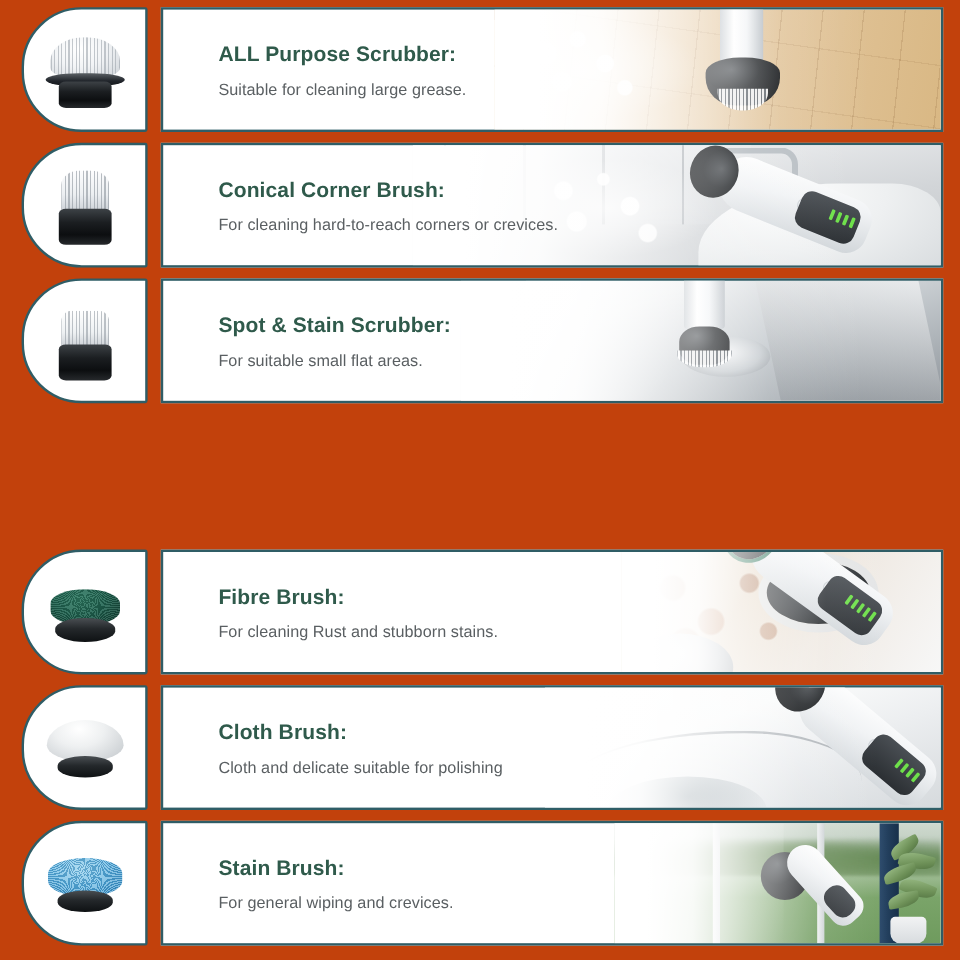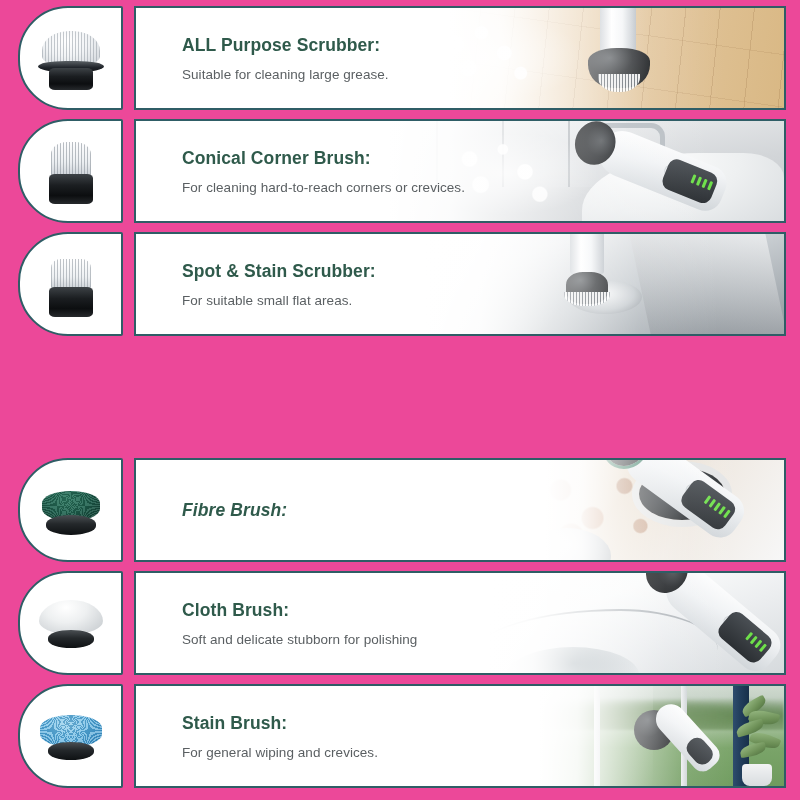--- a/index.html
+++ b/index.html
@@ -10,21 +10,21 @@
     height: 800px;
     background: #ffffff;
     font-family: "Liberation Sans", "DejaVu Sans", sans-serif;
     overflow: hidden;
   }
 
   #sheet {
     position: relative;
     width: 800px;
     height: 800px;
-    background: #ec4899;
+    background: #c2410c;
   }
 
   
   .row {
     position: absolute;
     left: 0;
     width: 800px;
     height: 104px;
     display: block;
   }
@@ -506,21 +506,21 @@
         </div>
       </div>
       <div class="text-block">
         <div class="title">Spot &amp; Stain Scrubber:</div>
         <div class="desc">For suitable small flat areas.</div>
       </div>
     </div>
   </div>
 
 
-  <div class="row" style="top:458px;font-style:italic;">
+  <div class="row" style="top:458px;">
     <div class="thumb-box">
       <div class="thumb-art">
         <div class="pad pad-fibre" style="width:58px;height:30px;top:18px;"></div>
         <div class="base-disc" style="width:50px;height:20px;top:42px;"></div>
       </div>
     </div>
     <div class="card">
       <div class="photo scene-stove" style="width:266px;">
         <div class="photo-inner">
           <div class="burner"></div>
@@ -534,20 +534,21 @@
                 <i></i>
                 <i></i>
                 <i></i>
                 <i></i>
               </div>
           </div>
         </div>
       </div>
       <div class="text-block">
         <div class="title">Fibre Brush:</div>
+        <div class="desc">For cleaning Rust and stubborn stains.</div>
       </div>
     </div>
   </div>
 
   <div class="row" style="top:571px;">
     <div class="thumb-box">
       <div class="thumb-art">
         <div class="pad pad-wool" style="width:64px;height:34px;top:14px;"></div>
         <div class="base-disc" style="width:46px;height:18px;top:44px;"></div>
       </div>
@@ -565,21 +566,21 @@
                 <i></i>
                 <i></i>
                 <i></i>
                 <i></i>
               </div>
           </div>
         </div>
       </div>
       <div class="text-block">
         <div class="title">Cloth Brush:</div>
-        <div class="desc">Soft and delicate stubborn for polishing</div>
+        <div class="desc">Cloth and delicate suitable for polishing</div>
       </div>
     </div>
   </div>
 
   <div class="row" style="top:684px;">
     <div class="thumb-box">
       <div class="thumb-art">
         <div class="pad pad-cloth" style="width:62px;height:32px;top:16px;"></div>
         <div class="base-disc" style="width:46px;height:18px;top:43px;"></div>
       </div>

